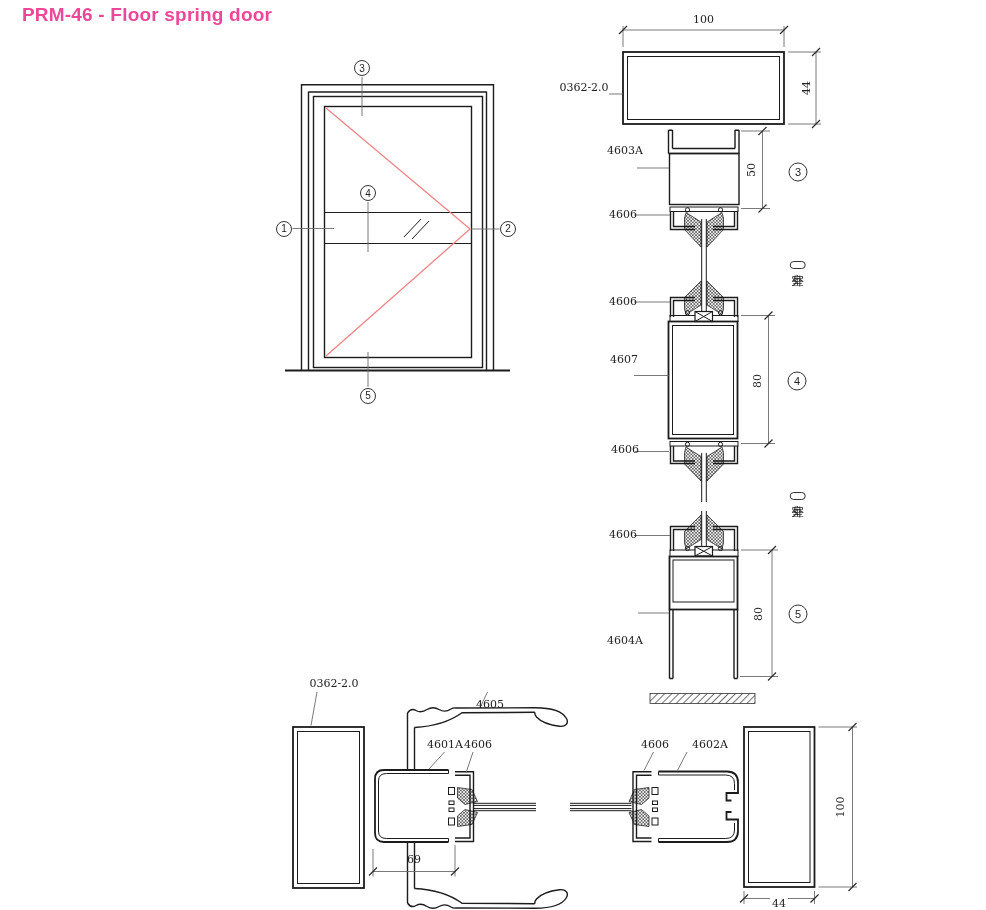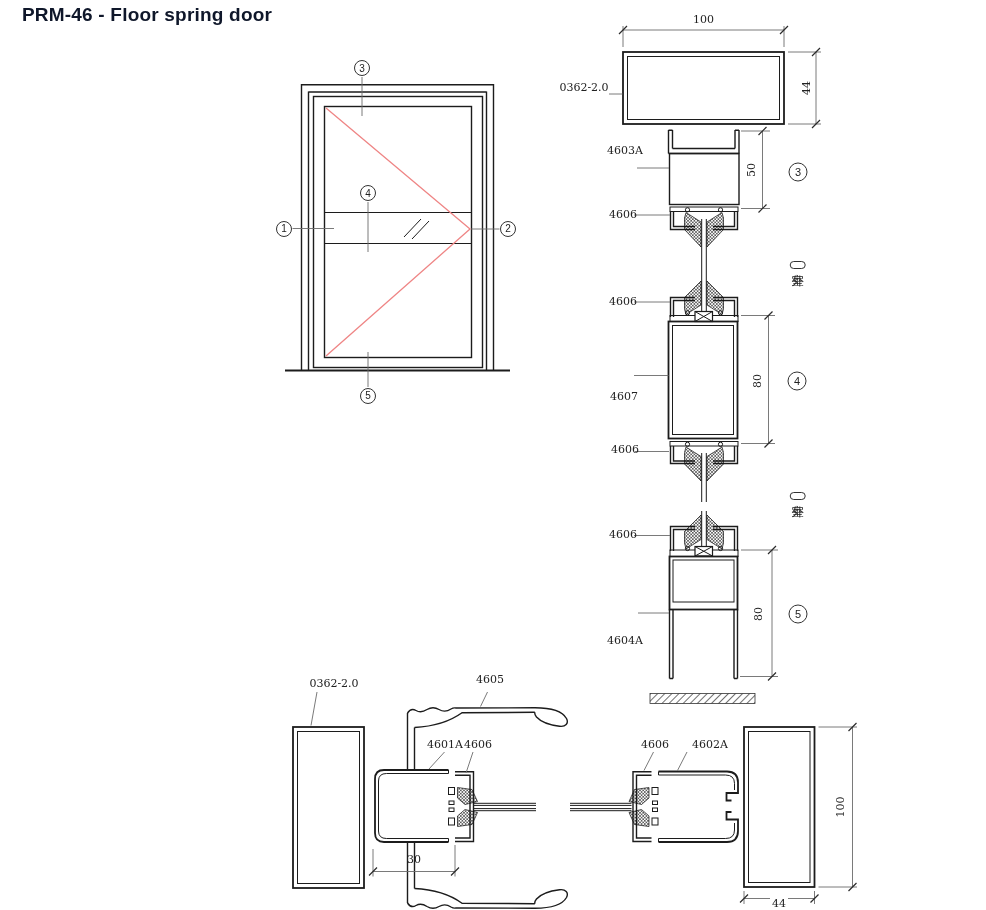--- a/index.html
+++ b/index.html
@@ -1,18 +1,18 @@
 <!DOCTYPE html>
 <html><head>
 <meta charset="utf-8">
 <style>
   html,body{margin:0;padding:0;background:#fff;}
   .canvas{position:relative;width:986px;height:910px;background:#fff;overflow:hidden;
           font-family:"Liberation Sans",sans-serif;}
-  .title{position:absolute;left:22px;top:4px;font-size:19px;font-weight:600;color:#0f172a;
+  .title{position:absolute;left:22px;top:4px;font-size:19px;font-weight:600;color:#ec4899;
          letter-spacing:.2px;}
   svg{position:absolute;left:0;top:0;}
   .ln{stroke:#1c1c1c;stroke-width:1.4;fill:none;}
   .ln2{stroke:#1c1c1c;stroke-width:1.8;fill:none;}
   .thin{stroke:#1c1c1c;stroke-width:1;fill:none;}
   .dim{stroke:#6b6b6b;stroke-width:.9;fill:none;}
   .tick{stroke:#2b2b2b;stroke-width:1.2;fill:none;}
   .red{stroke:#ef8585;stroke-width:1.3;fill:none;}
   .gasket{fill:url(#gh);stroke:#111;stroke-width:.7;}
   .hatchrect{fill:url(#fh);stroke:#333;stroke-width:.8;}
@@ -181,34 +181,34 @@
   <div class="co big" style="left:797px;top:380.5px">4</div>
   <div class="co big" style="left:798px;top:613.5px">5</div>
 
   <div class="badge" style="left:797.5px;top:265px">室外</div>
   <div class="badge" style="left:797.5px;top:496px">室外</div>
 
   <div class="lbl" style="left:584px;top:86.5px">0362-2.0</div>
   <div class="lbl" style="left:625px;top:150px">4603A</div>
   <div class="lbl" style="left:623px;top:214px">4606</div>
   <div class="lbl" style="left:623px;top:301px">4606</div>
-  <div class="lbl" style="left:624px;top:396px">4607</div>
+  <div class="lbl" style="left:624px;top:359px">4607</div>
   <div class="lbl" style="left:625px;top:448.5px">4606</div>
   <div class="lbl" style="left:623px;top:533.5px">4606</div>
   <div class="lbl" style="left:625px;top:640px">4604A</div>
 
   <div class="lbl" style="left:703.5px;top:19px">100</div>
   <div class="lbl rot" style="left:805.5px;top:87.5px">44</div>
   <div class="lbl rot" style="left:750.5px;top:170px">50</div>
   <div class="lbl rot" style="left:756.5px;top:380.5px">80</div>
   <div class="lbl rot" style="left:757.5px;top:614px">80</div>
 
   <div class="lbl" style="left:334px;top:683px">0362-2.0</div>
-  <div class="lbl" style="left:490px;top:679px">4605</div>
+  <div class="lbl" style="left:490px;top:704px">4605</div>
   <div class="lbl" style="left:445px;top:744px">4601A</div>
   <div class="lbl" style="left:478px;top:744px">4606</div>
   <div class="lbl" style="left:655px;top:744px">4606</div>
   <div class="lbl" style="left:710px;top:744px">4602A</div>
-  <div class="lbl" style="left:414px;top:859px">30</div>
+  <div class="lbl" style="left:414px;top:859px">69</div>
   <div class="lbl rot" style="left:839.5px;top:806.5px">100</div>
   <div class="lbl wbg" style="left:779px;top:903px">44</div>
 
 </div>
 
 </body></html>

